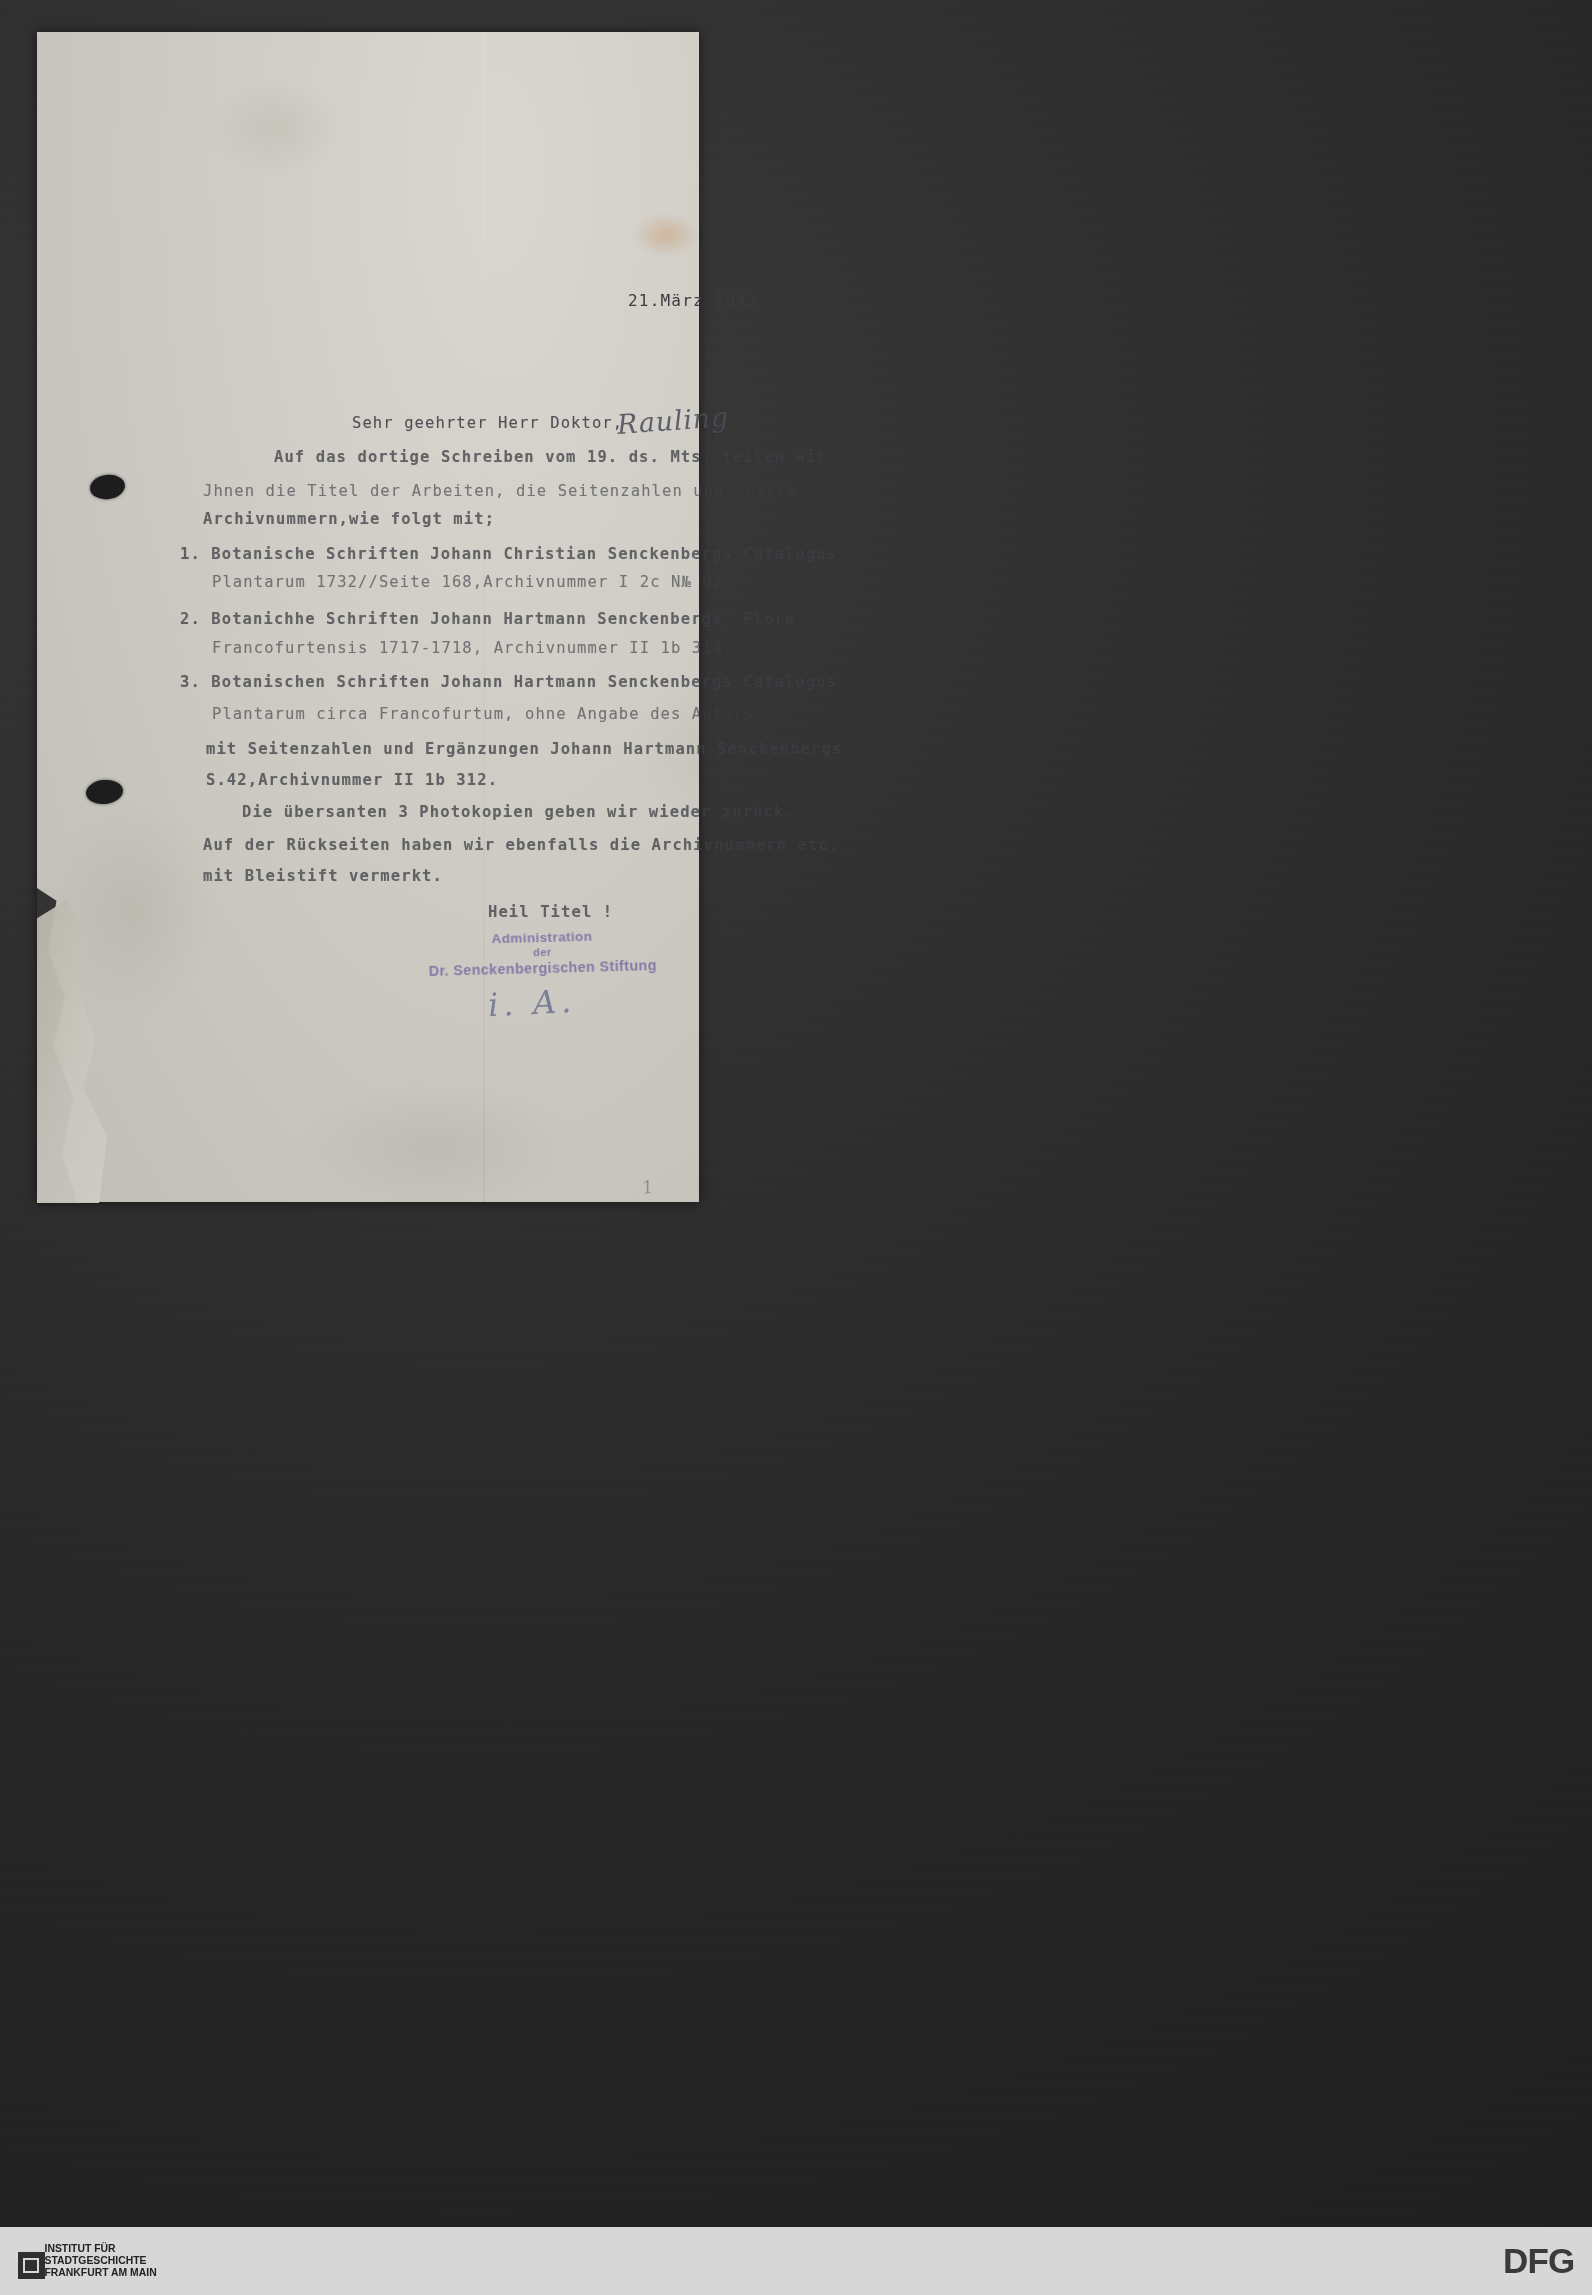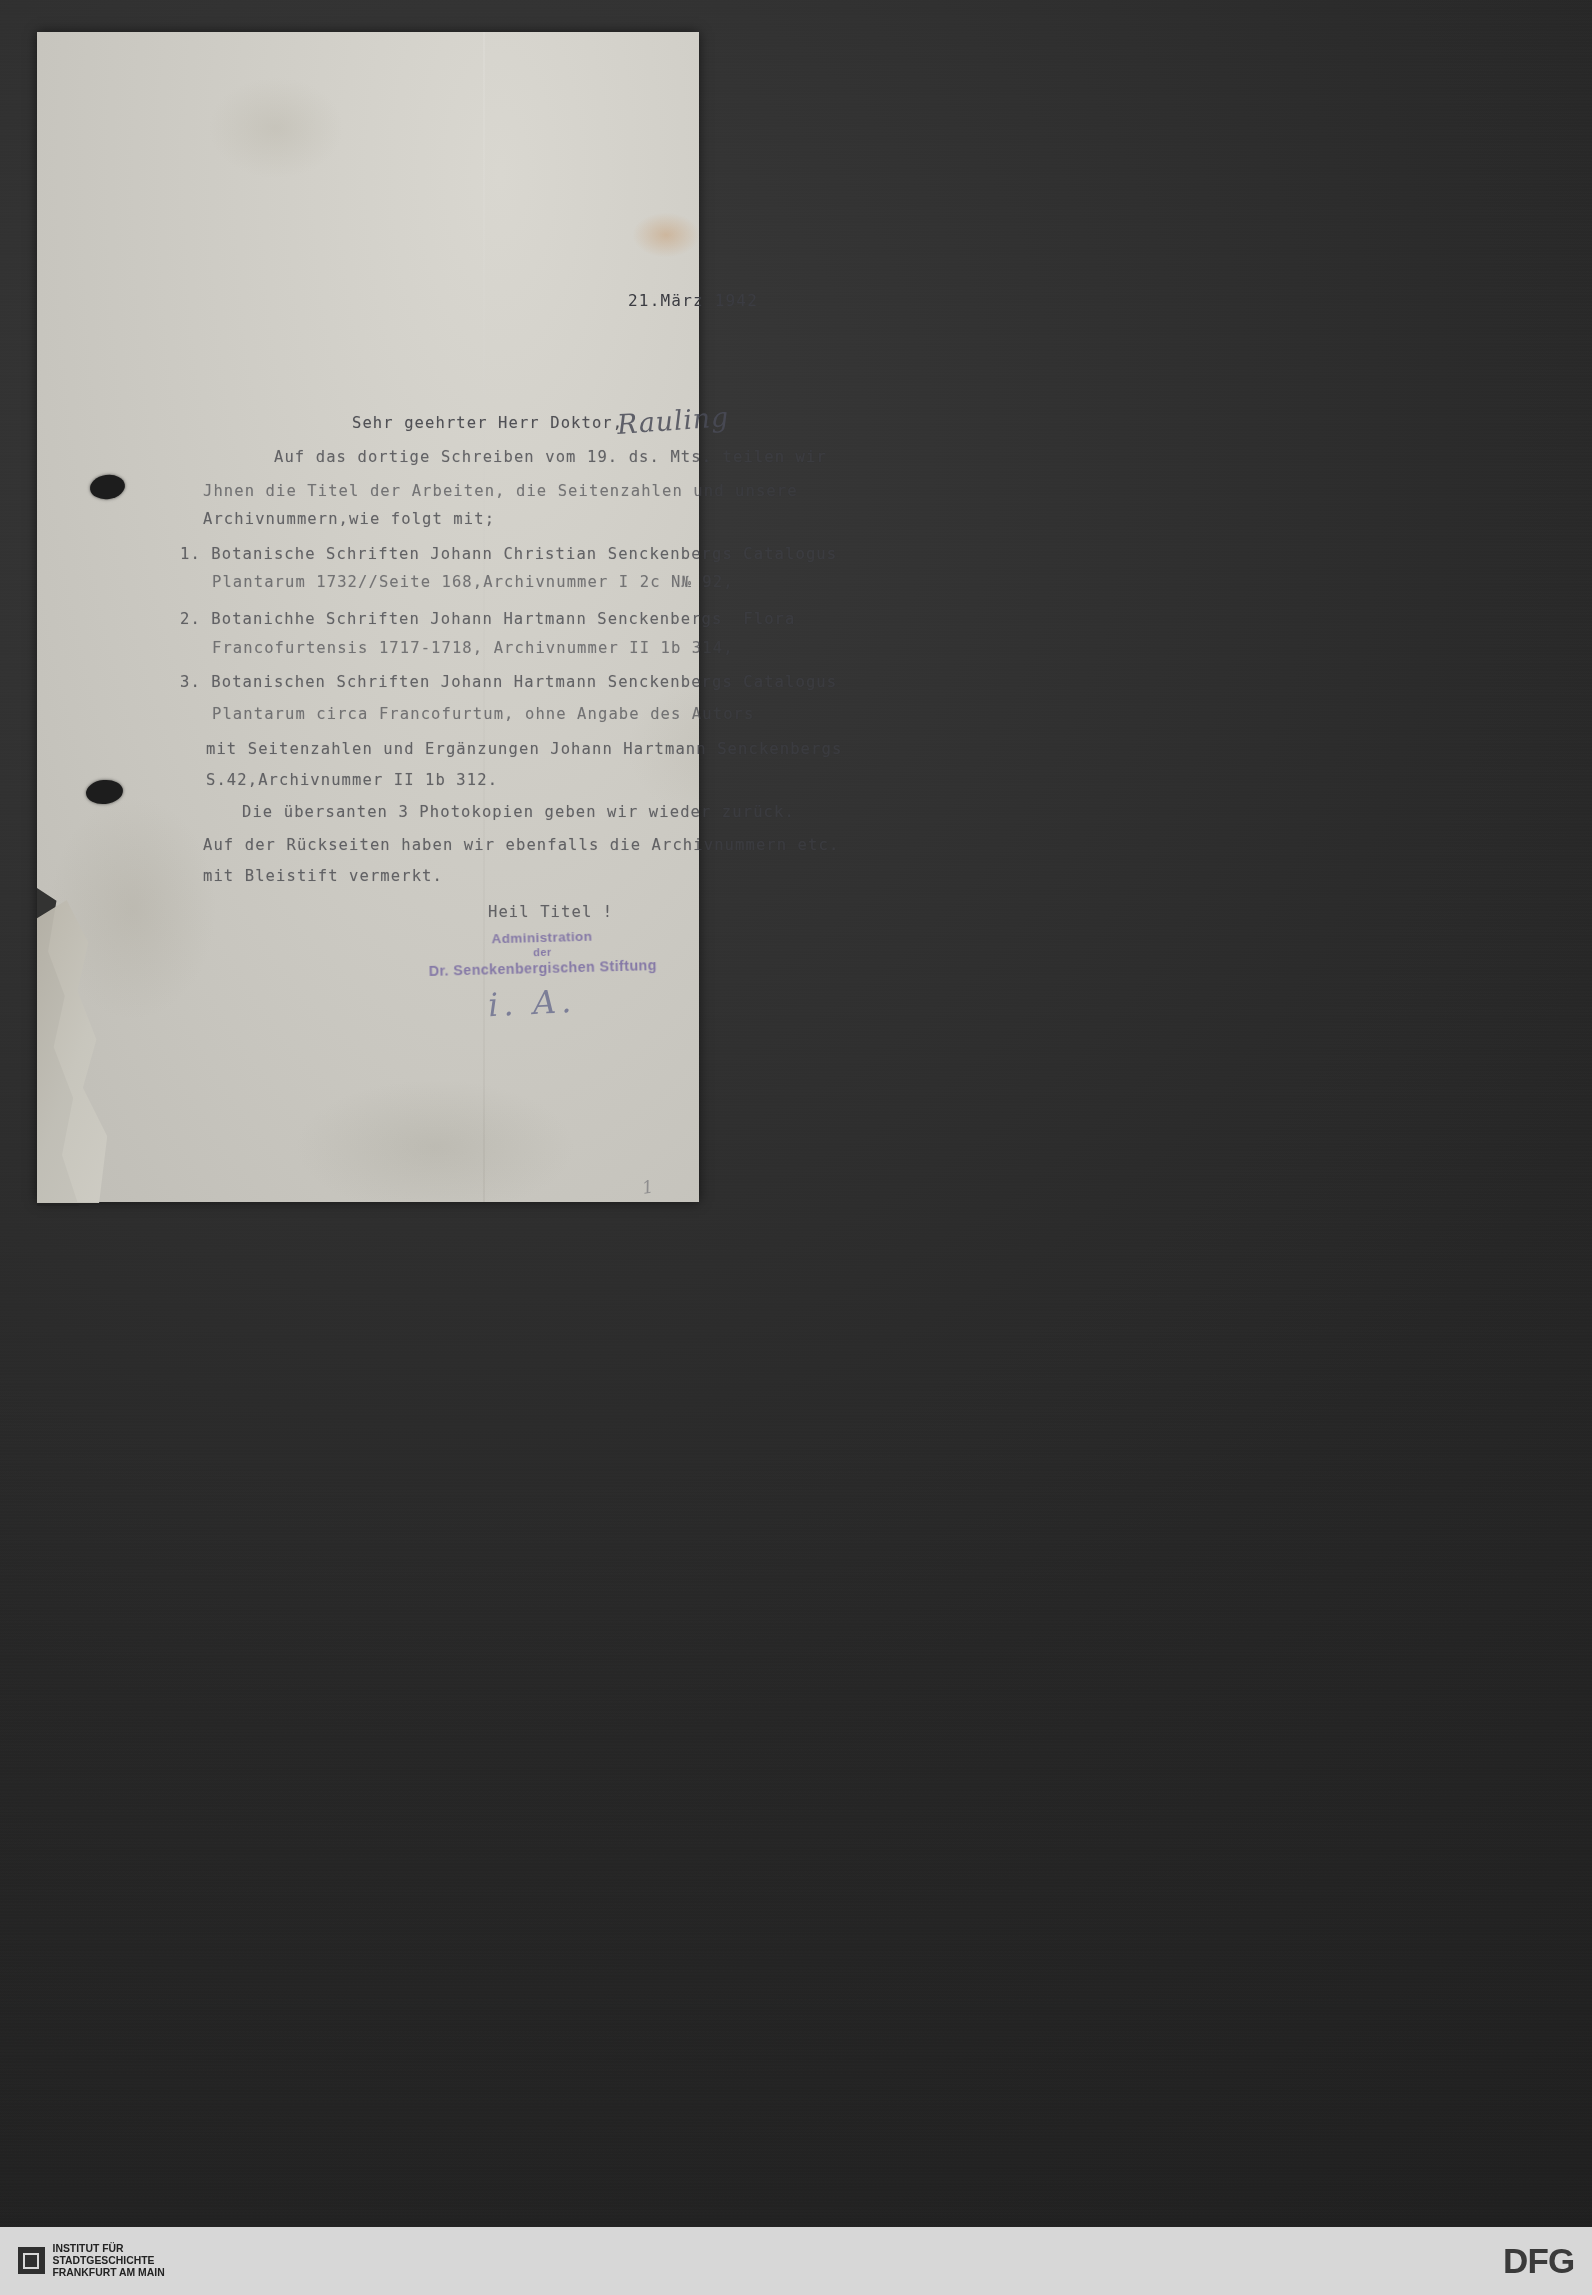--- a/index.html
+++ b/index.html
@@ -99,21 +99,21 @@
     opacity:.88;
   }
   .tline{
     position:absolute;
     white-space:pre;
     font-size:15.5px;
     letter-spacing:1.1px;
     line-height:1.1;
     text-shadow:0 0 0.8px rgba(70,70,80,.35);
   }
-  .fade-a{ opacity:.85; }
+  .fade-a{ opacity:.85;font-weight:bold; }
   .fade-b{ opacity:.72; }
 
   
   #letter-date{
     position:absolute;
     left:591px; top:259px;
     font-family:"DejaVu Sans Mono", monospace;
     font-size:16px;
     letter-spacing:1.2px;
     color:#3b3c42;
@@ -185,22 +185,22 @@
     width:1592px; height:68px;
     background:#d7d7d7;
     display:flex;
     align-items:center;
     justify-content:space-between;
     padding:0 17.5px;
     box-sizing:border-box;
   }
   #institute-logo{
     display:flex;
-    align-items:center;
-    gap:8px;
+    align-items:flex-end;
+    gap:0;
   }
   #institute-logo-mark{
     width:27px; height:27px;
     background:#2f2f2f;
     position:relative;
   }
   #institute-logo-mark::after{
     content:"";
     position:absolute;
     left:5.6px; top:5.6px; right:5.6px; bottom:5.6px;

